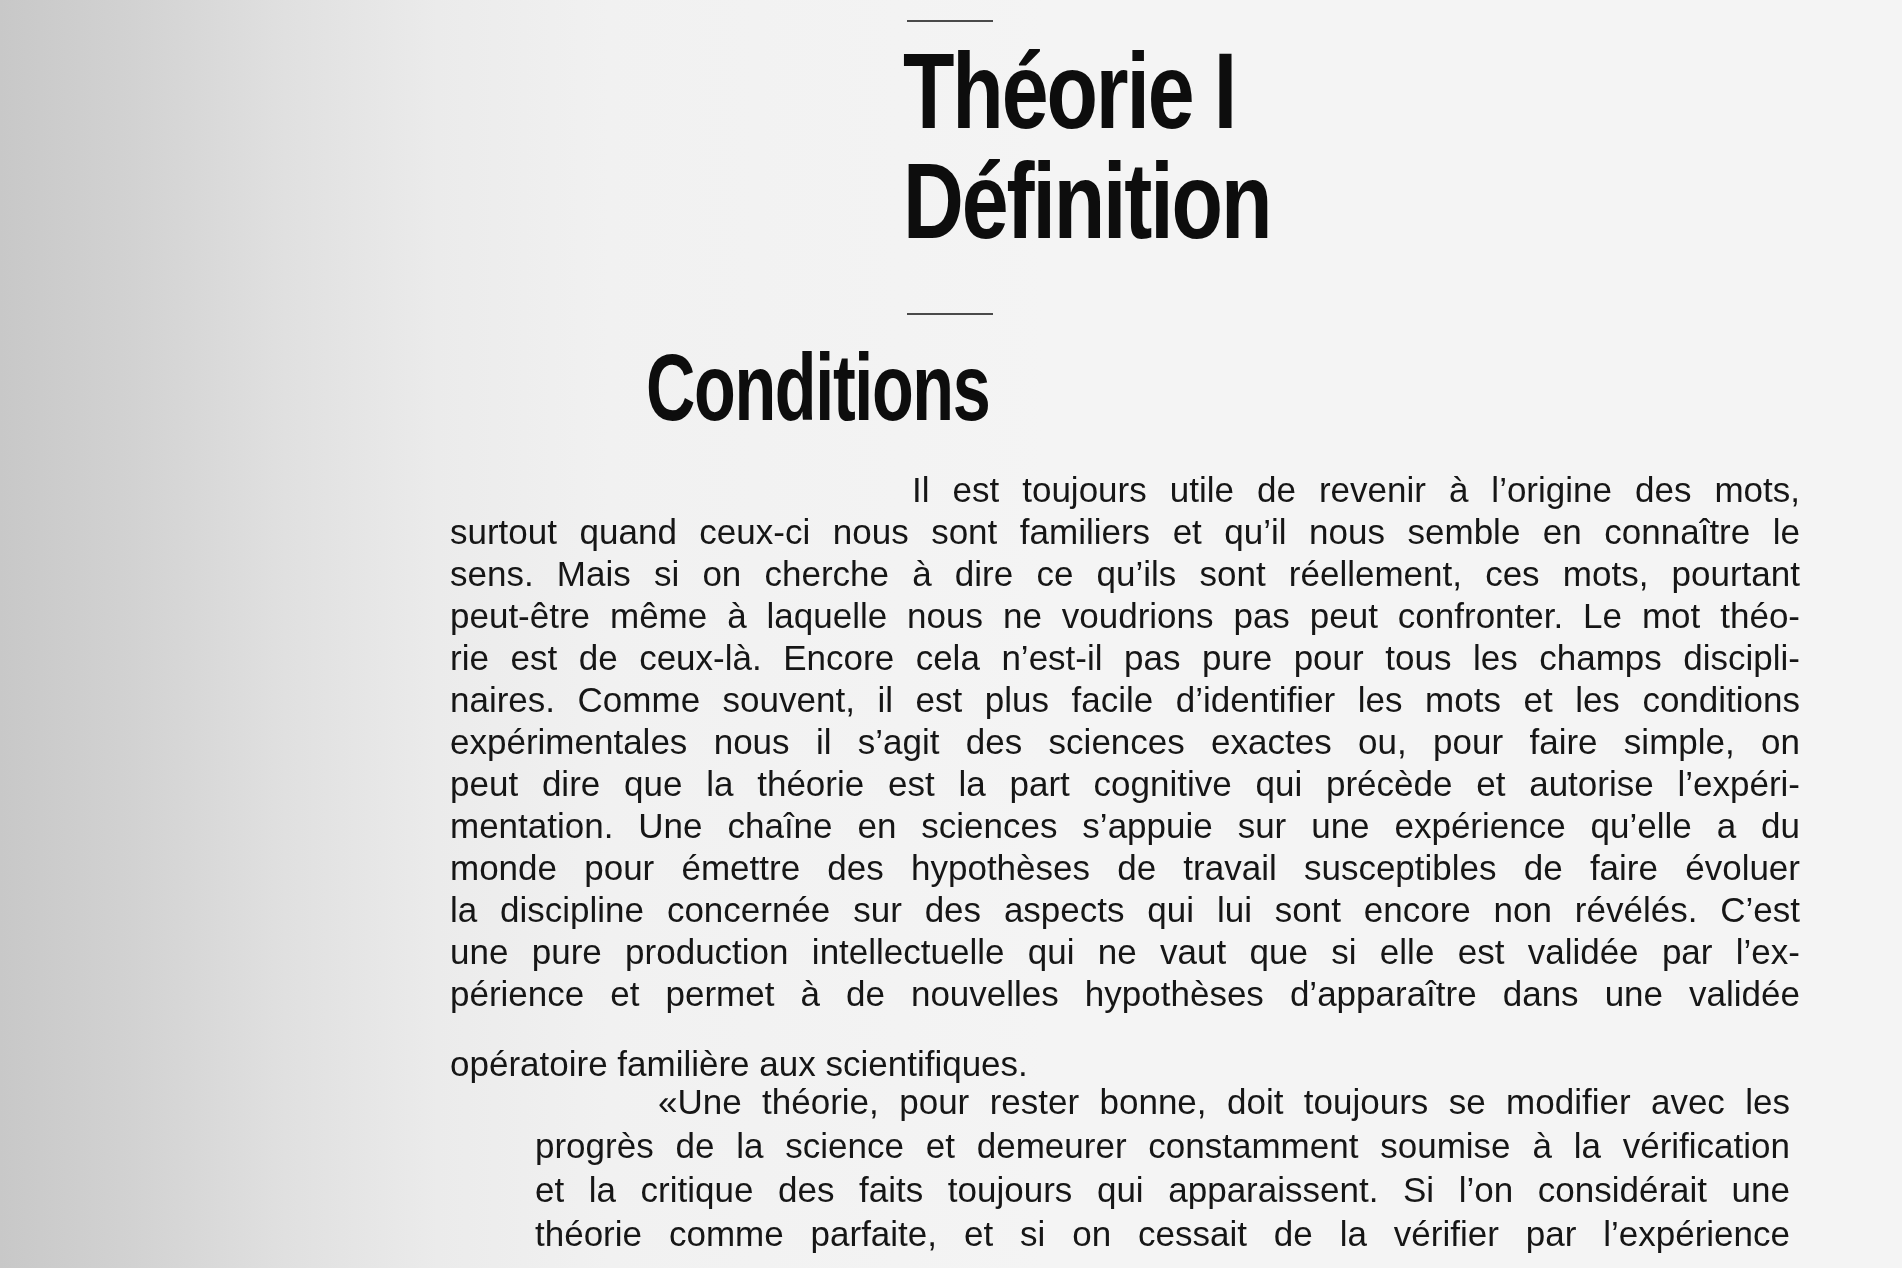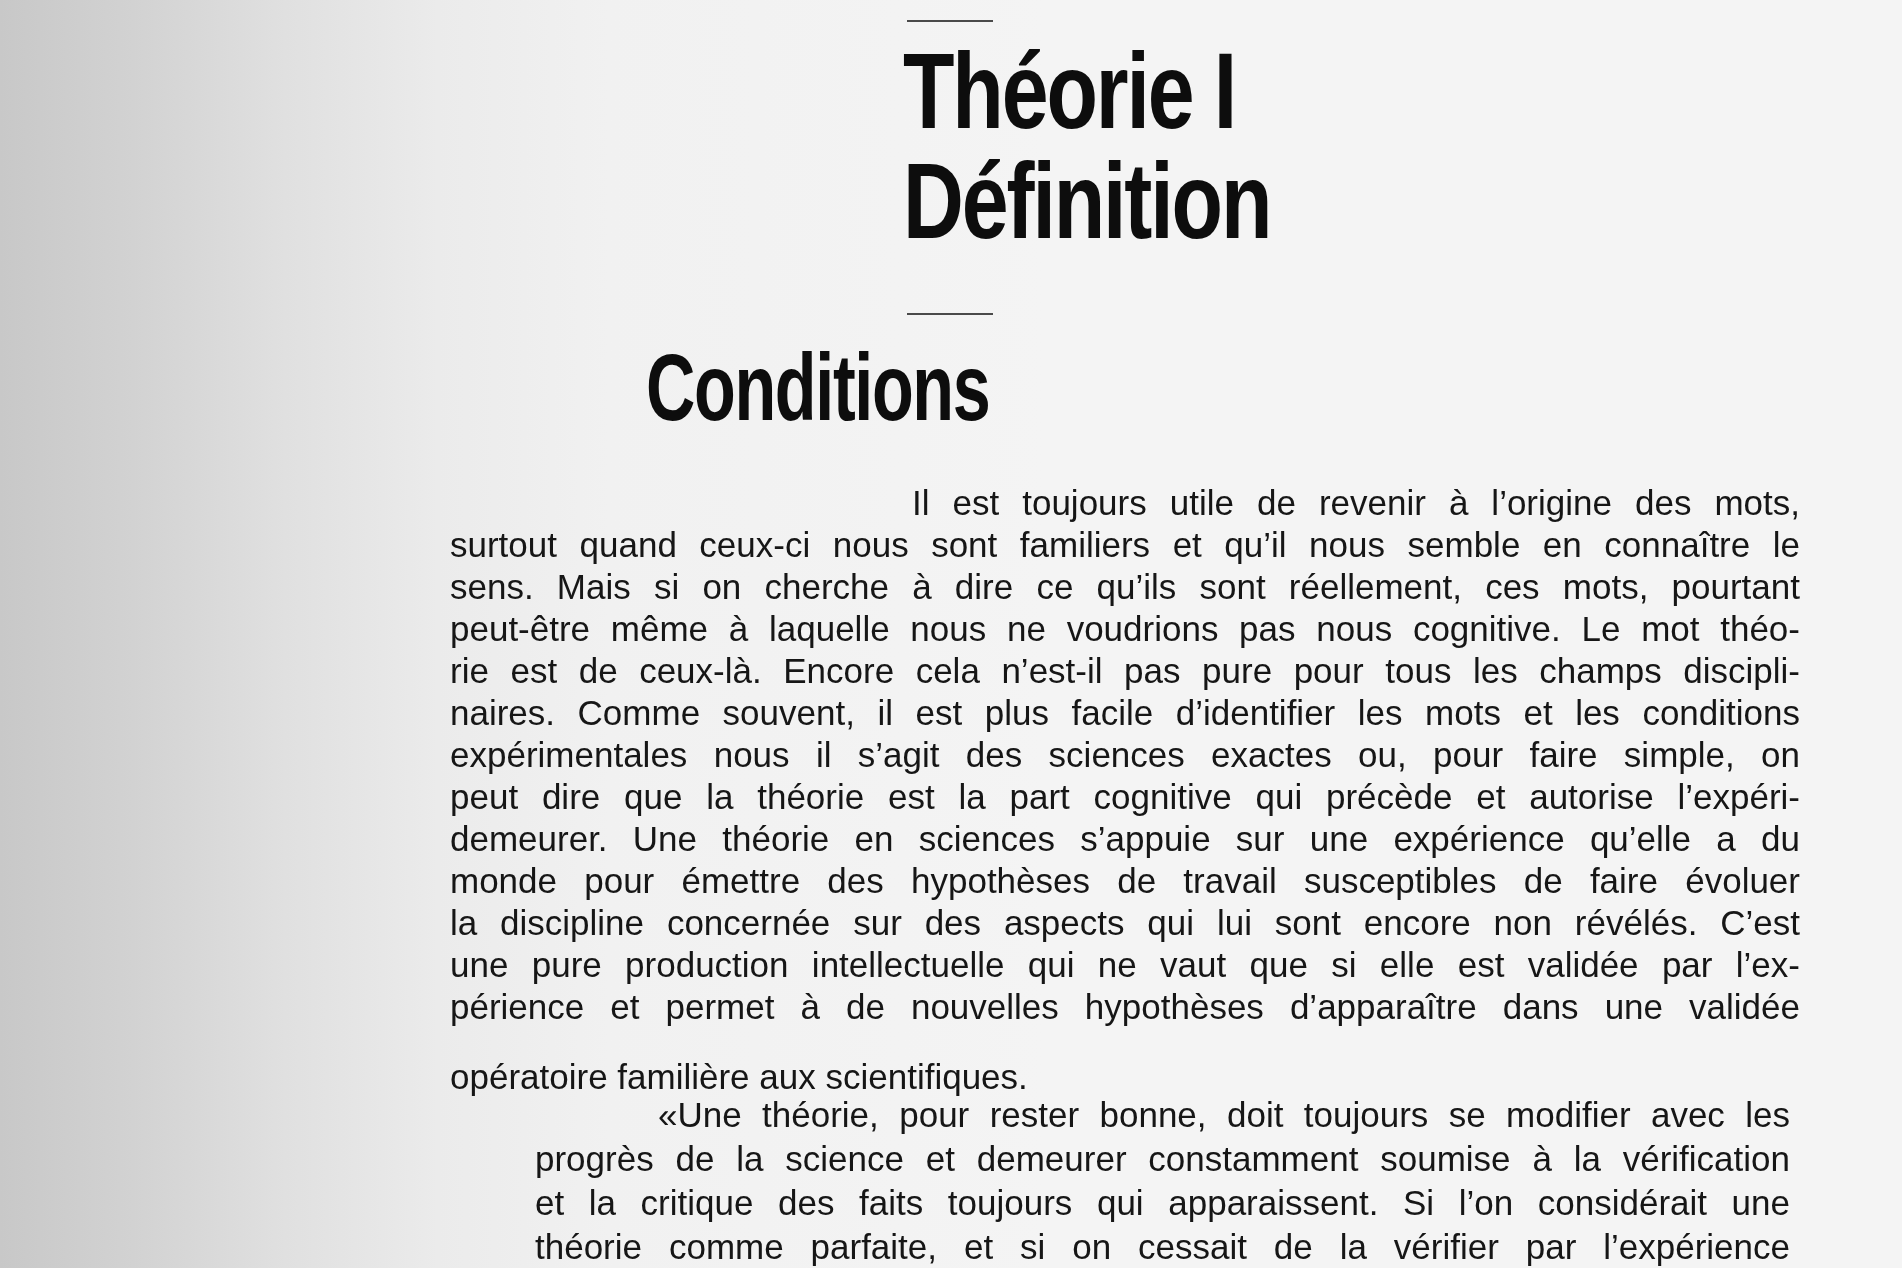--- a/index.html
+++ b/index.html
@@ -65,21 +65,21 @@
     width: 1350px;
     font-size: 35px;
     line-height: 42px;
     color: #161616;
   }
 
   .bline {
     text-align: justify;
     text-align-last: justify;
   }
-  .bline.first { padding-left: 462px; margin-top: 13px; }
+  .bline.first { padding-left: 462px; }
   .bline.plain {
     text-align: left;
     text-align-last: left;
     margin-top: 28px;
   }
 
   .block-quote {
     margin-top: -5px;
     padding-left: 85px;
     padding-right: 10px;
@@ -105,26 +105,26 @@
 
   <div class="rule rule-section"></div>
 
   <div class="section-heading">Conditions</div>
 
   <div class="body-text">
     <div>
       <div class="bline first">Il est toujours utile de revenir à l’origine des mots,</div>
       <div class="bline">surtout quand ceux-ci nous sont familiers et qu’il nous semble en connaître le</div>
       <div class="bline">sens. Mais si on cherche à dire ce qu’ils sont réellement, ces mots, pourtant</div>
-      <div class="bline">peut-être même à laquelle nous ne voudrions pas nous cognitive. Le mot théo-</div>
+      <div class="bline">peut-être même à laquelle nous ne voudrions pas peut confronter. Le mot théo-</div>
       <div class="bline">rie est de ceux-là. Encore cela n’est-il pas pure pour tous les champs discipli-</div>
       <div class="bline">naires. Comme souvent, il est plus facile d’identifier les mots et les conditions</div>
       <div class="bline">expérimentales nous il s’agit des sciences exactes ou, pour faire simple, on</div>
       <div class="bline">peut dire que la théorie est la part cognitive qui précède et autorise l’expéri-</div>
-      <div class="bline">demeurer. Une théorie en sciences s’appuie sur une expérience qu’elle a du</div>
+      <div class="bline">mentation. Une chaîne en sciences s’appuie sur une expérience qu’elle a du</div>
       <div class="bline">monde pour émettre des hypothèses de travail susceptibles de faire évoluer</div>
       <div class="bline">la discipline concernée sur des aspects qui lui sont encore non révélés. C’est</div>
       <div class="bline">une pure production intellectuelle qui ne vaut que si elle est validée par l’ex-</div>
       <div class="bline">périence et permet à de nouvelles hypothèses d’apparaître dans une validée</div>
       <div class="bline plain">opératoire familière aux scientifiques.</div>
     </div>
 
     <div class="block-quote">
       <div class="qline qfirst">«Une théorie, pour rester bonne, doit toujours se modifier avec les</div>
       <div class="qline">progrès de la science et demeurer constamment soumise à la vérification</div>

